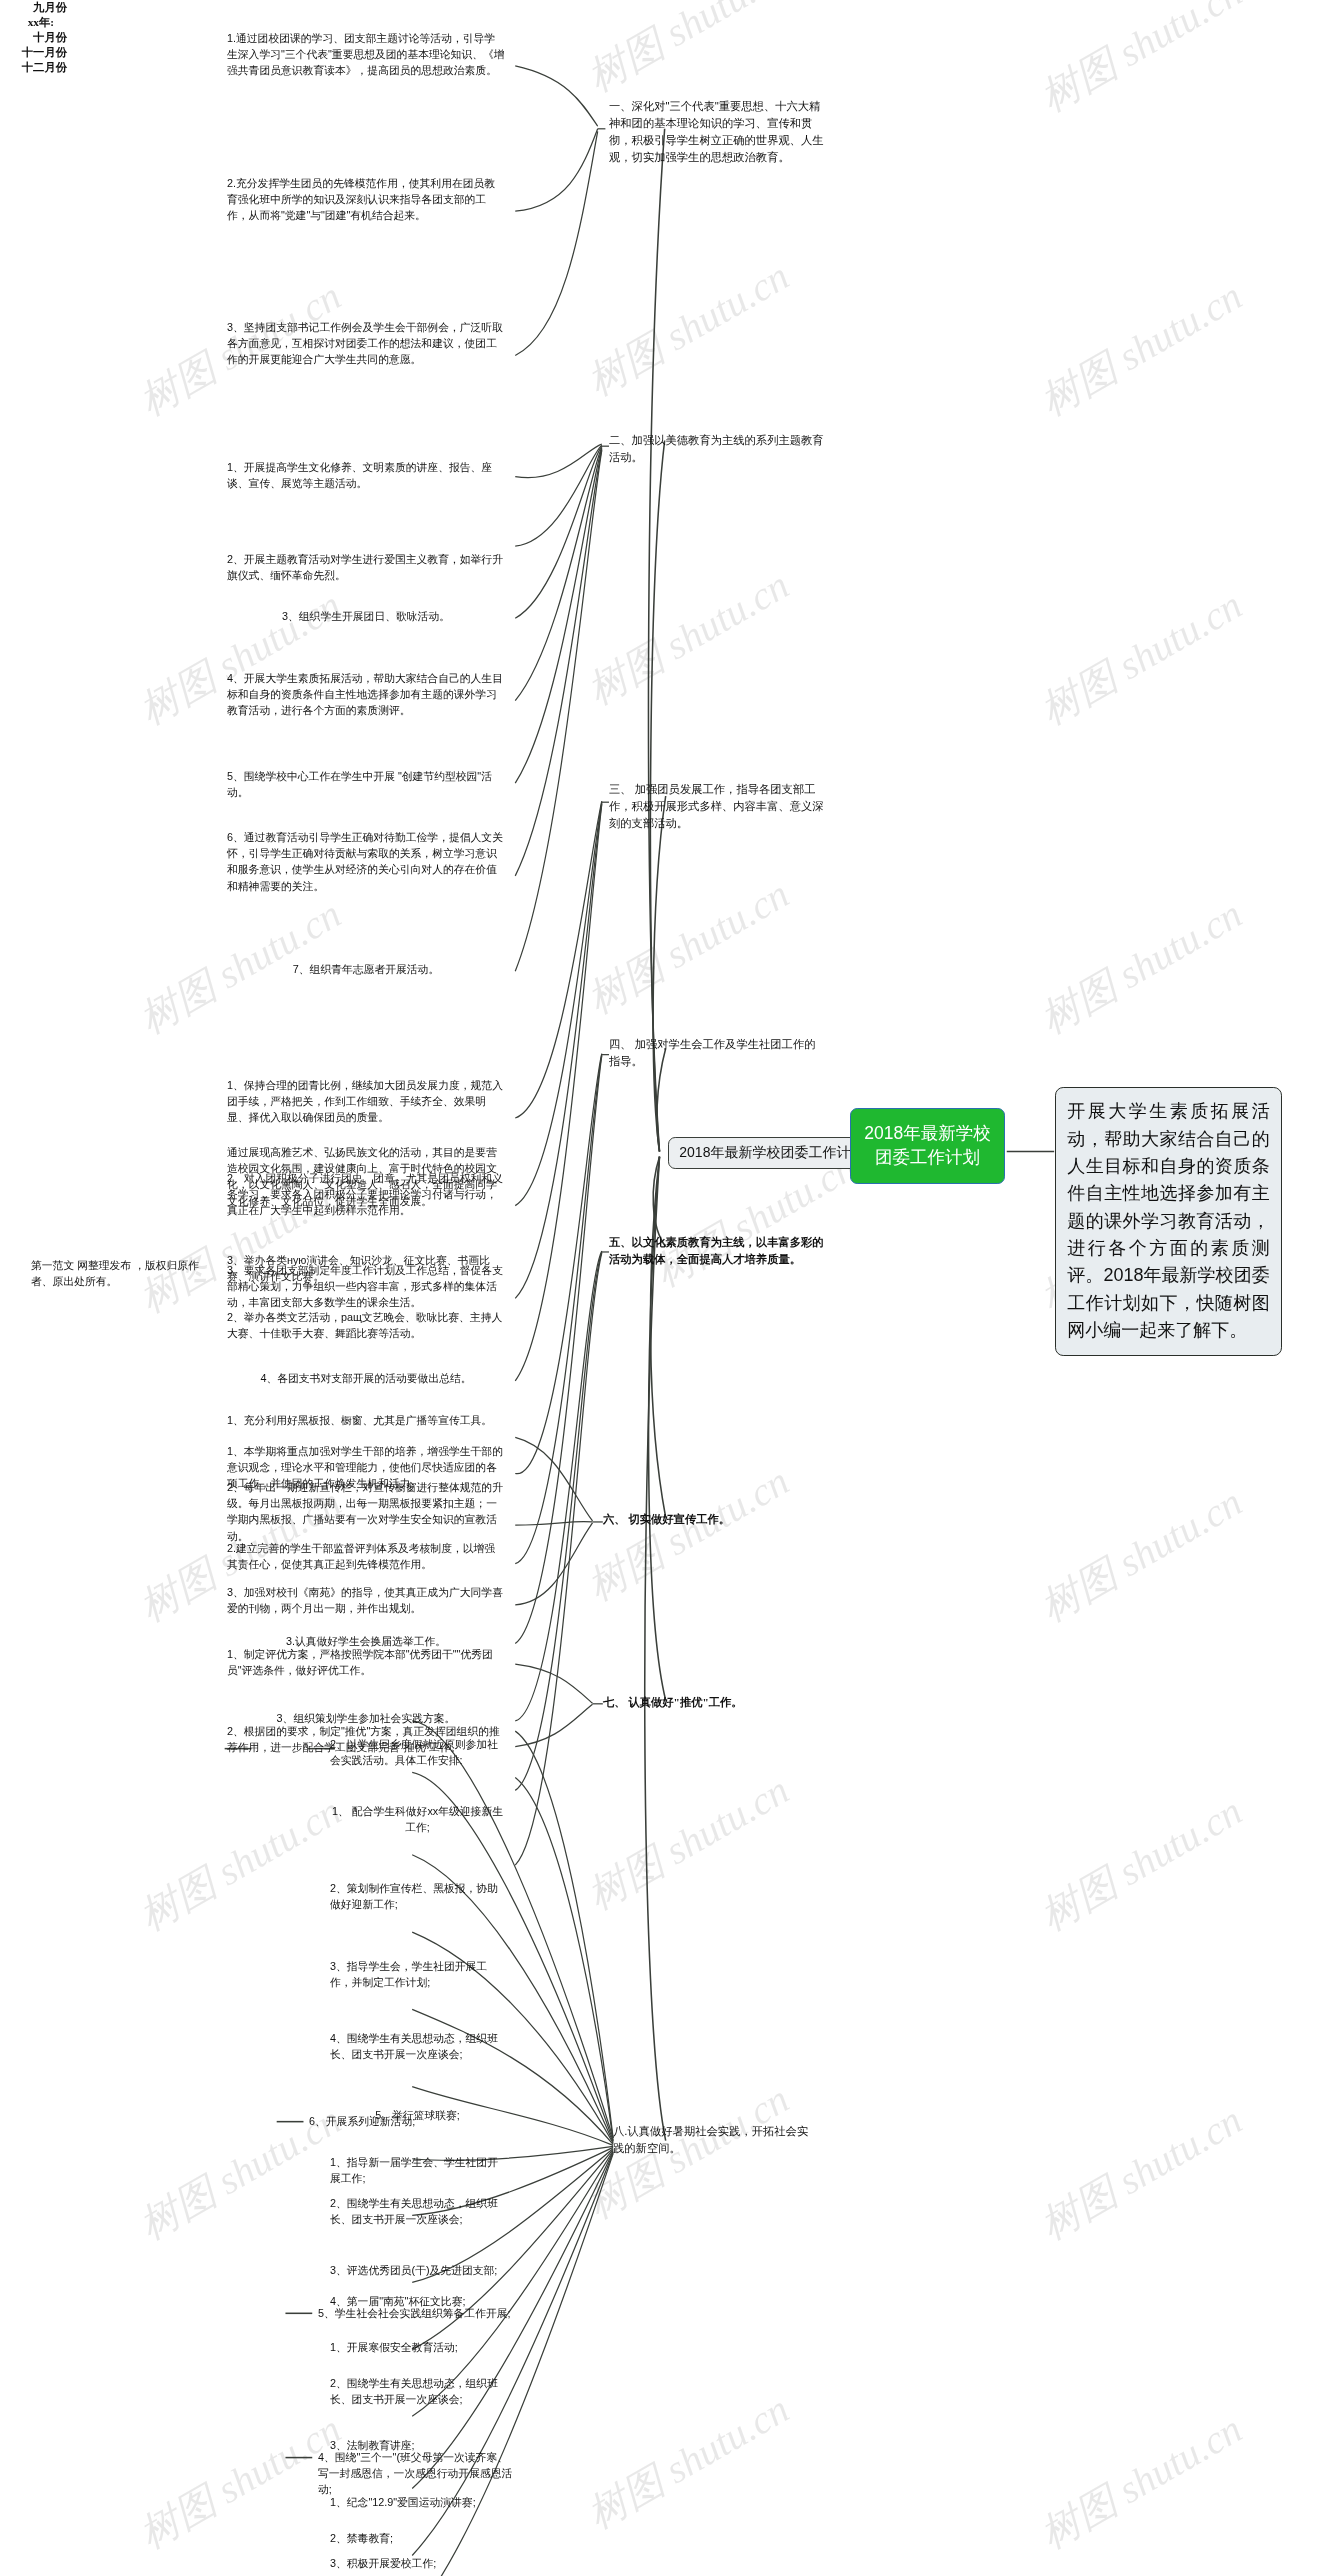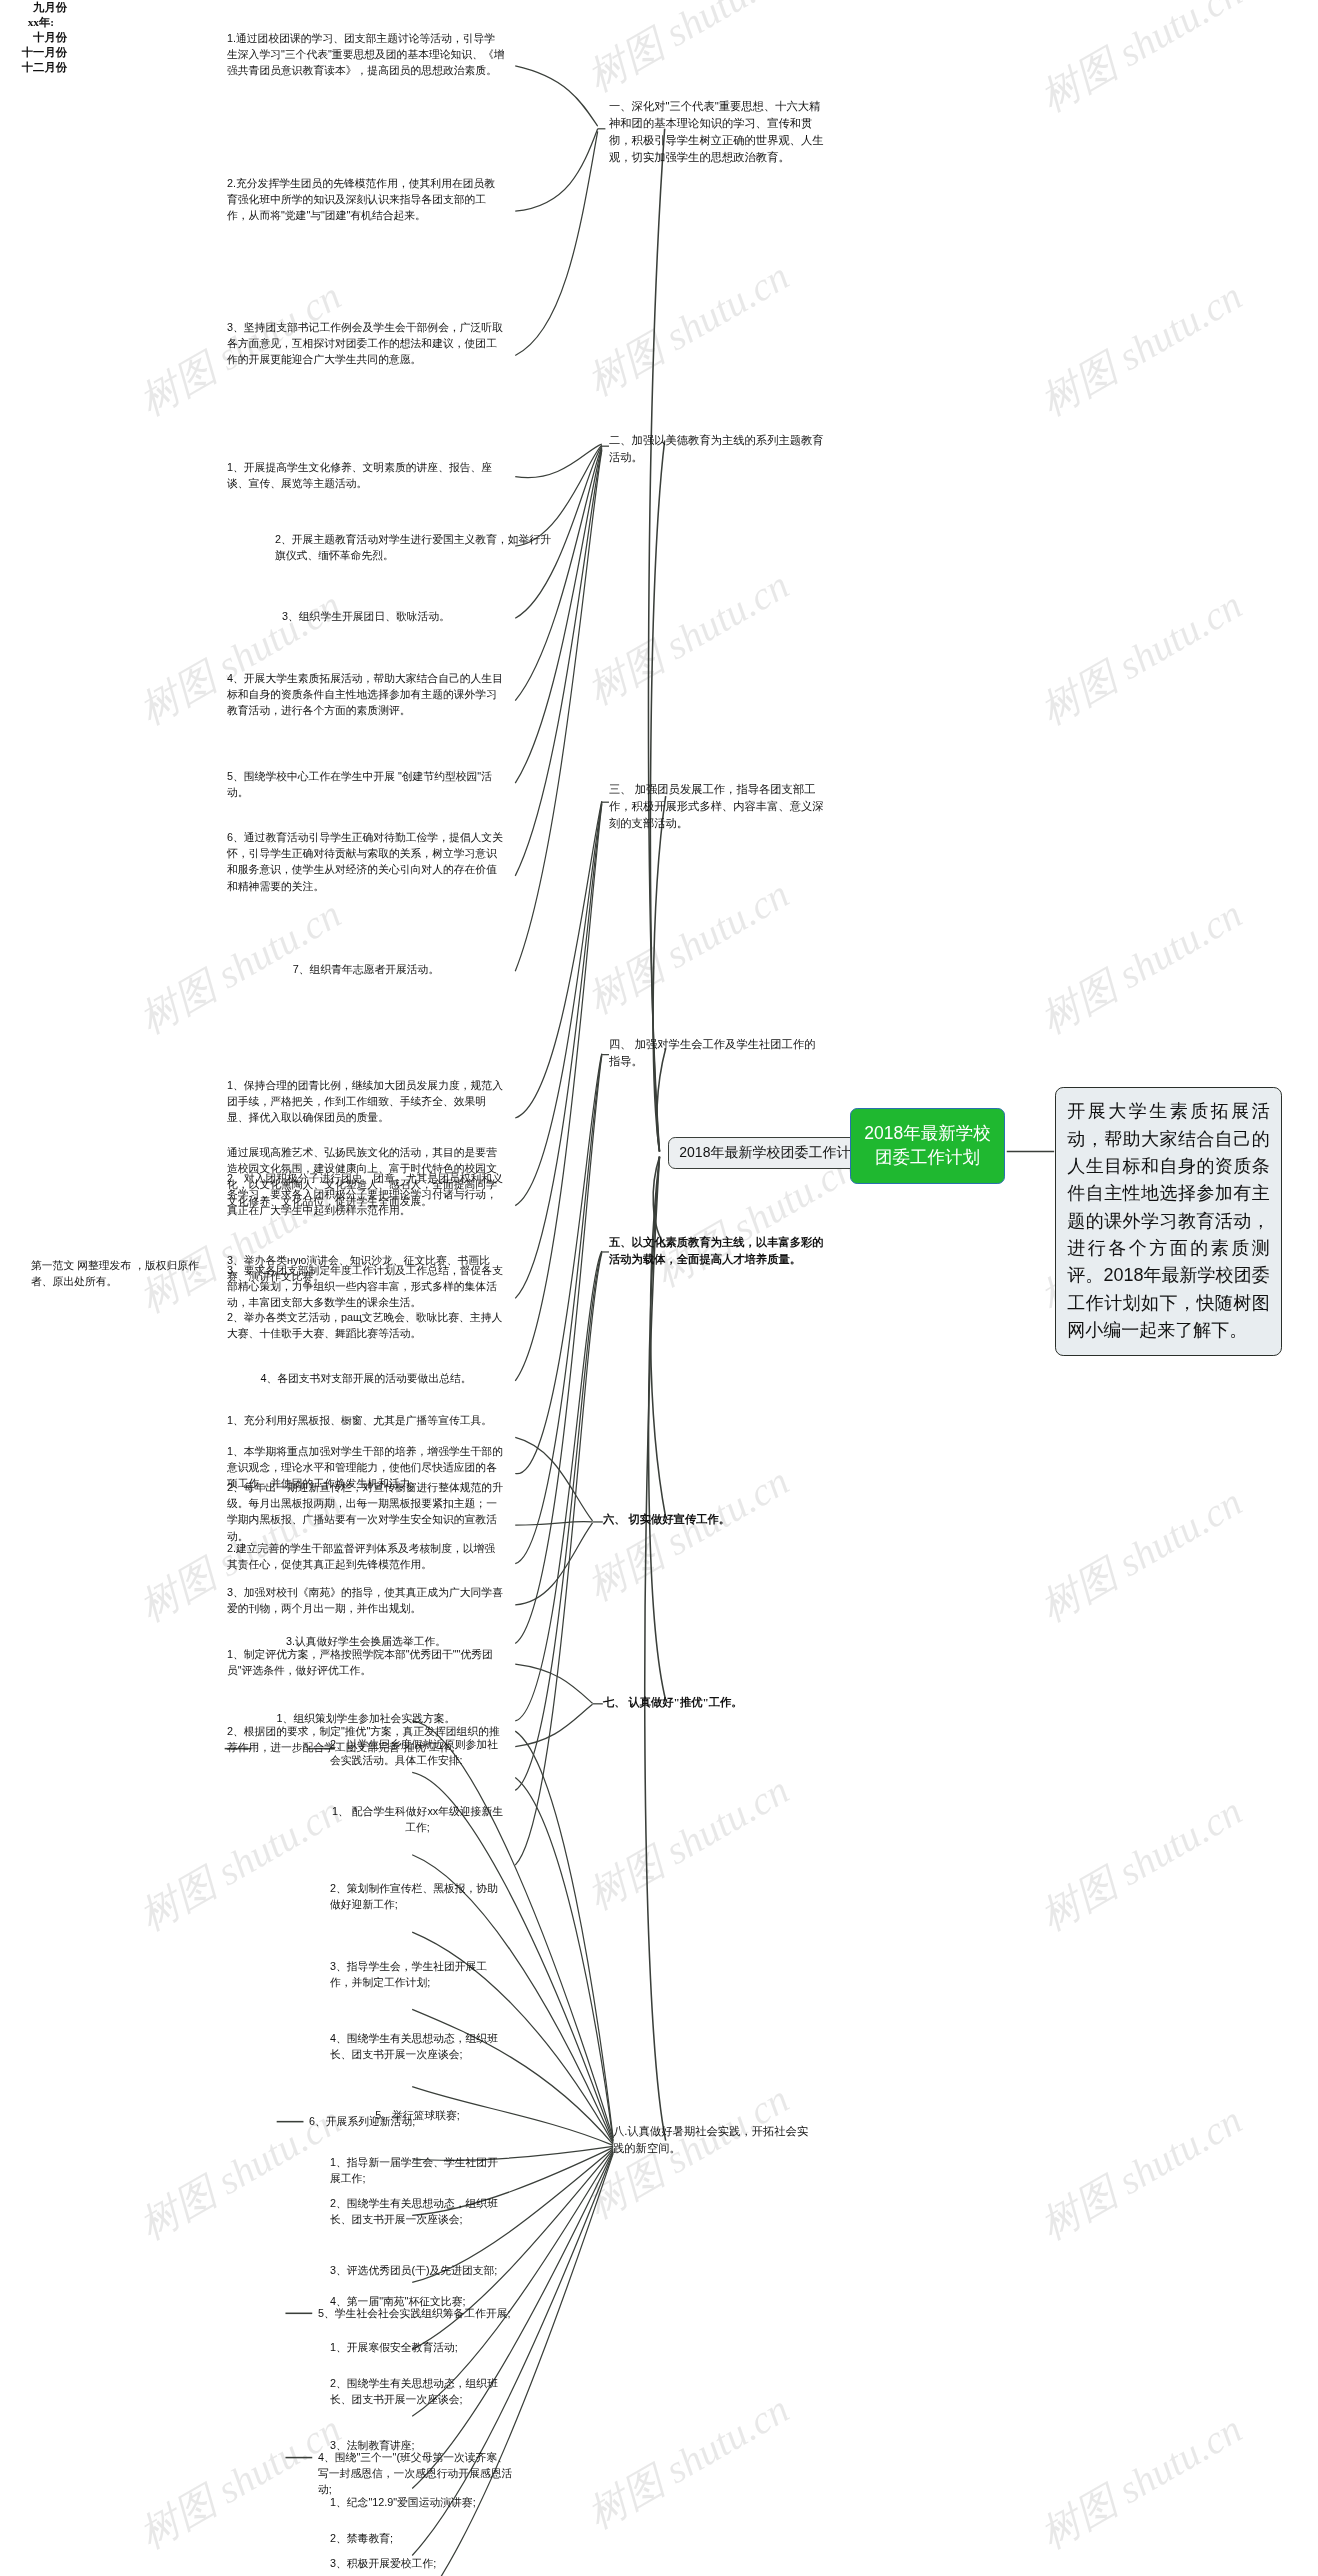--- a/index.html
+++ b/index.html
@@ -207,21 +207,21 @@
   <div class="root" style="left:850px;top:1108px;width:155px;">2018年最新学校团委工作计划</div>
 
   <div class="note" style="left:1055px;top:1087px;width:227px;">开展大学生素质拓展活动，帮助大家结合自己的人生目标和自身的资质条件自主性地选择参加有主题的课外学习教育活动，进行各个方面的素质测评。2018年最新学校团委工作计划如下，快随树图网小编一起来了解下。</div>
 
   <div class="node leaf" style="left:227px;top:30px;width:278px;">1.通过团校团课的学习、团支部主题讨论等活动，引导学生深入学习"三个代表"重要思想及团的基本理论知识、《增强共青团员意识教育读本》，提高团员的思想政治素质。</div>
   <div class="node leaf" style="left:227px;top:175px;width:278px;">2.充分发挥学生团员的先锋模范作用，使其利用在团员教育强化班中所学的知识及深刻认识来指导各团支部的工作，从而将"党建"与"团建"有机结合起来。</div>
   <div class="node leaf" style="left:227px;top:319px;width:278px;">3、坚持团支部书记工作例会及学生会干部例会，广泛听取各方面意见，互相探讨对团委工作的想法和建议，使团工作的开展更能迎合广大学生共同的意愿。</div>
   <div class="node mid" style="left:609px;top:98px;width:216px;">一、深化对"三个代表"重要思想、十六大精神和团的基本理论知识的学习、宣传和贯彻，积极引导学生树立正确的世界观、人生观，切实加强学生的思想政治教育。</div>
 
   <div class="node leaf" style="left:227px;top:459px;width:278px;">1、开展提高学生文化修养、文明素质的讲座、报告、座谈、宣传、展览等主题活动。</div>
-  <div class="node leaf" style="left:227px;top:531px;width:278px;margin-left:48px;">2、开展主题教育活动对学生进行爱国主义教育，如举行升旗仪式、缅怀革命先烈。</div>
+  <div class="node leaf" style="left:227px;top:551px;width:278px;">2、开展主题教育活动对学生进行爱国主义教育，如举行升旗仪式、缅怀革命先烈。</div>
   <div class="node leaf center" style="left:227px;top:608px;width:278px;">3、组织学生开展团日、歌咏活动。</div>
   <div class="node leaf" style="left:227px;top:670px;width:278px;">4、开展大学生素质拓展活动，帮助大家结合自己的人生目标和自身的资质条件自主性地选择参加有主题的课外学习教育活动，进行各个方面的素质测评。</div>
   <div class="node leaf" style="left:227px;top:768px;width:278px;">5、围绕学校中心工作在学生中开展 "创建节约型校园"活动。</div>
   <div class="node leaf" style="left:227px;top:829px;width:278px;">6、通过教育活动引导学生正确对待勤工俭学，提倡人文关怀，引导学生正确对待贡献与索取的关系，树立学习意识和服务意识，使学生从对经济的关心引向对人的存在价值和精神需要的关注。</div>
   <div class="node leaf center" style="left:227px;top:961px;width:278px;">7、组织青年志愿者开展活动。</div>
   <div class="node mid" style="left:609px;top:432px;width:216px;">二、加强以美德教育为主线的系列主题教育活动。</div>
 
   <div class="node leaf" style="left:227px;top:1077px;width:278px;">1、保持合理的团青比例，继续加大团员发展力度，规范入团手续，严格把关，作到工作细致、手续齐全、效果明显、择优入取以确保团员的质量。</div>
   <div class="node leaf" style="left:227px;top:1170px;width:278px;">2、对入团积极分子进行团史、团章、尤其是团员权利和义务学习，要求各入团积极分子要把理论学习付诸与行动，真正在广大学生中起到榜样示范作用。</div>
   <div class="node leaf" style="left:227px;top:1262px;width:278px;">3、要求各团支部制定年度工作计划及工作总结，督促各支部精心策划，力争组织一些内容丰富，形式多样的集体活动，丰富团支部大多数学生的课余生活。</div>
@@ -246,21 +246,21 @@
   <div class="node leaf" style="left:227px;top:1479px;width:278px;">2、每年出一期迎新宣传栏，对宣传橱窗进行整体规范的升级。每月出黑板报两期，出每一期黑板报要紧扣主题；一学期内黑板报、广播站要有一次对学生安全知识的宣教活动。</div>
   <div class="node leaf" style="left:227px;top:1584px;width:278px;">3、加强对校刊《南苑》的指导，使其真正成为广大同学喜爱的刊物，两个月出一期，并作出规划。</div>
   <div class="node mid bold" style="left:603px;top:1511px;width:216px;">六、 切实做好宣传工作。</div>
 
   <div class="node leaf" style="left:227px;top:1646px;width:278px;">1、制定评优方案，严格按照学院本部"优秀团干""优秀团员"评选条件，做好评优工作。</div>
   <div class="node leaf" style="left:227px;top:1723px;width:278px;">2、根据团的要求，制定"推优"方案，真正发挥团组织的推荐作用，进一步配合学工团支部完善"推优"工作。</div>
   <div class="node mid bold" style="left:603px;top:1694px;width:216px;">七、 认真做好"推优"工作。</div>
 
   <div class="node mid" style="left:613px;top:2123px;width:206px;">八.认真做好暑期社会实践，开拓社会实践的新空间。</div>
 
-  <div class="node leaf center" style="left:227px;top:1710px;width:278px;">1、组织策划学生参加社会实践方案。</div>
+  <div class="node leaf center" style="left:227px;top:1710px;width:278px;">3、组织策划学生参加社会实践方案。</div>
   <div class="node leaf" style="left:330px;top:1736px;width:175px;">2、以学生回乡度假就近原则参加社会实践活动。具体工作安排:</div>
 
   <div class="month" style="left:155px;top:1740px;width:67px;">九月份</div>
   <div class="month" style="left:253px;top:1740px;width:54px;">xx年:</div>
 
   <div class="month" style="left:206px;top:2113px;width:67px;">十月份</div>
   <div class="month" style="left:215px;top:2305px;width:67px;">十一月份</div>
   <div class="month" style="left:215px;top:2449px;width:67px;">十二月份</div>
 
   <div class="node leaf center" style="left:330px;top:1803px;width:175px;">1、 配合学生科做好xx年级迎接新生工作;</div>

